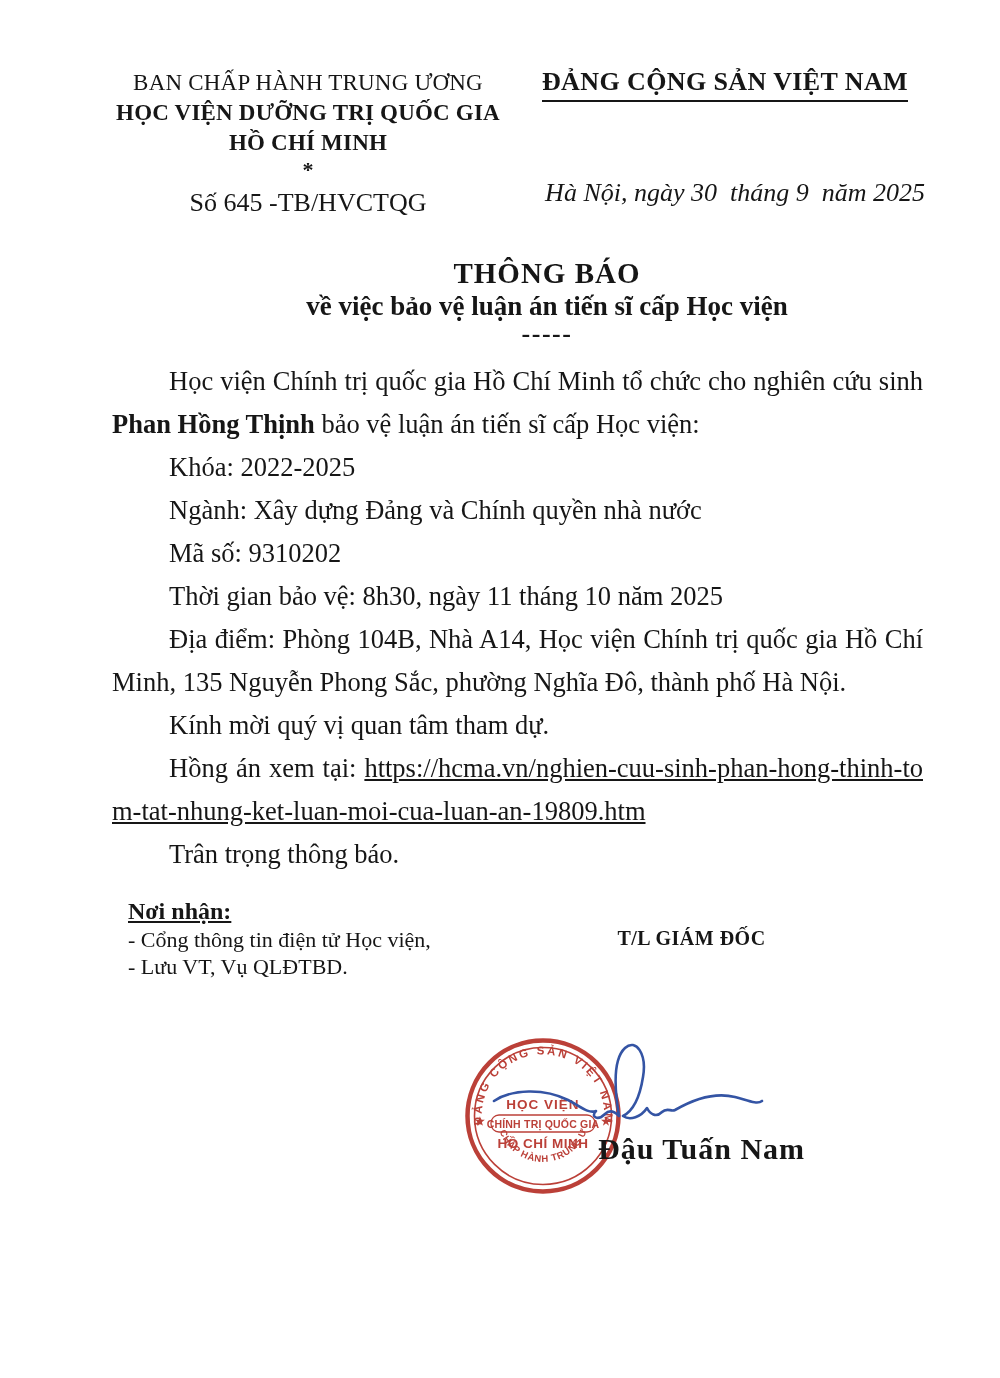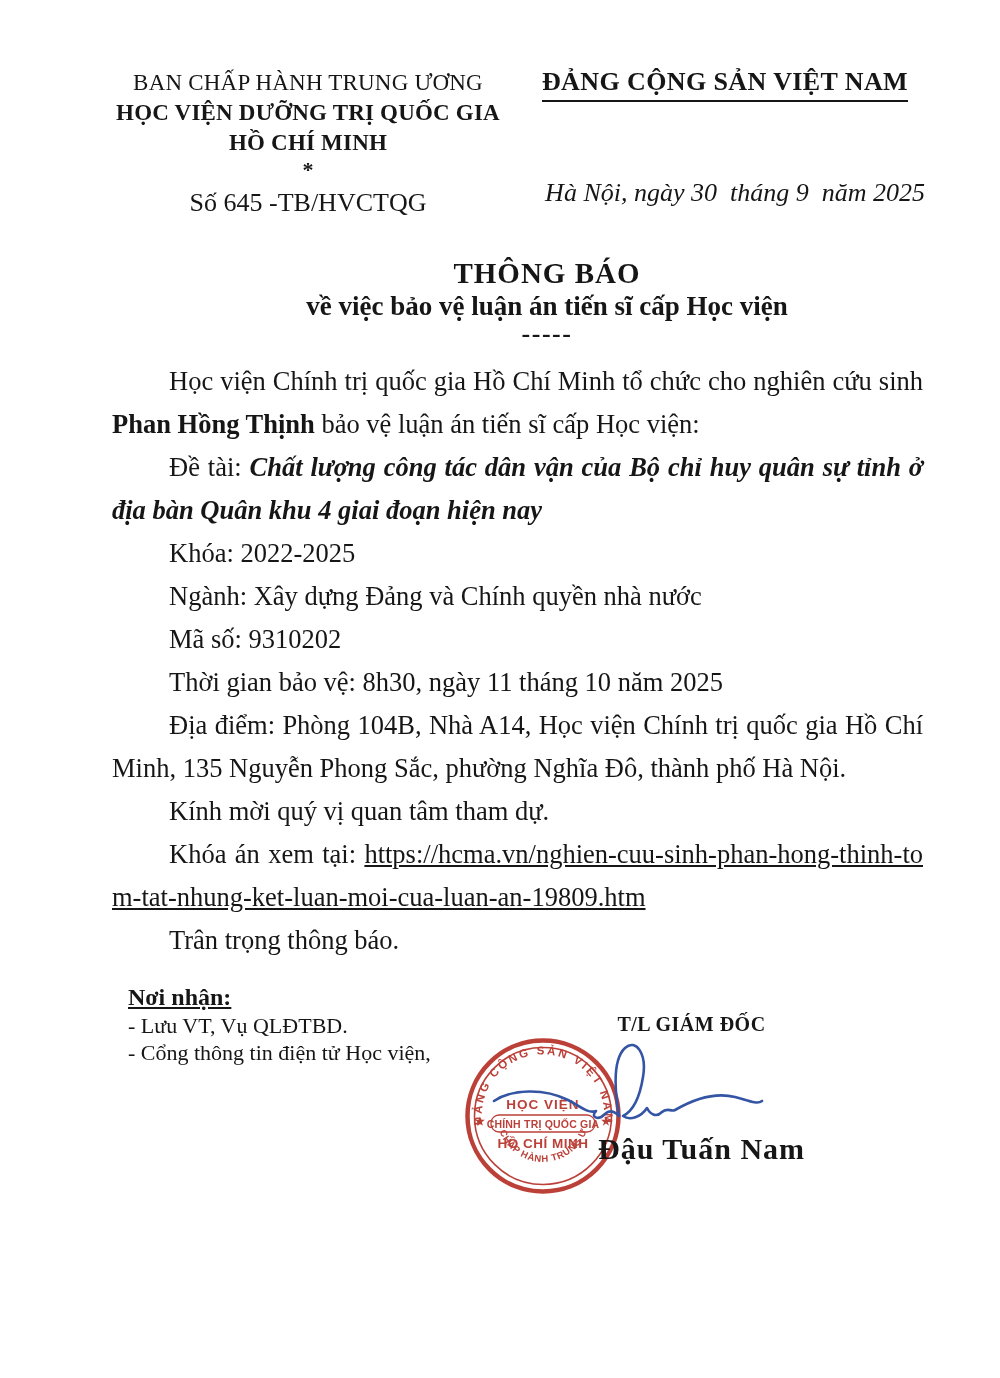--- a/index.html
+++ b/index.html
@@ -92,36 +92,35 @@
   </div>
 
   <div class="title-block">
     <div class="title-main">THÔNG BÁO</div>
     <div class="title-sub">về việc bảo vệ luận án tiến sĩ cấp Học viện</div>
     <div class="title-divider">-----</div>
   </div>
 
   <div class="doc-body">
     <p><span>Học viện Chính trị quốc gia Hồ Chí Minh tổ chức cho nghiên cứu sinh </span><span class="name-bold">Phan Hồng Thịnh</span><span> bảo vệ luận án tiến sĩ cấp Học viện:</span></p>
-    <p><span>Đề tài: </span><span class="topic-title">Chất lượng công tác dân vận của Bộ chỉ huy quân sự tỉnh ở địa bàn Quân khu 4 giai đoạn hiện nay</span></p>
     <p>Khóa: 2022-2025</p>
     <p>Ngành: Xây dựng Đảng và Chính quyền nhà nước</p>
     <p>Mã số: 9310202</p>
     <p>Thời gian bảo vệ: 8h30, ngày 11 tháng 10 năm 2025</p>
     <p>Địa điểm: Phòng 104B, Nhà A14, Học viện Chính trị quốc gia Hồ Chí Minh, 135 Nguyễn Phong Sắc, phường Nghĩa Đô, thành phố Hà Nội.</p>
     <p>Kính mời quý vị quan tâm tham dự.</p>
-    <p><span>Khóa án xem tại: </span><a class="url-link">https://hcma.vn/nghien-cuu-sinh-phan-hong-thinh-tom-tat-nhung-ket-luan-moi-cua-luan-an-19809.htm</a></p>
+    <p><span>Hồng án xem tại: </span><a class="url-link">https://hcma.vn/nghien-cuu-sinh-phan-hong-thinh-tom-tat-nhung-ket-luan-moi-cua-luan-an-19809.htm</a></p>
     <p>Trân trọng thông báo.</p>
   </div>
 
   <div class="footer">
     <div class="recipients">
       <div class="recipients-label">Nơi nhận:</div>
+      <div class="recipient-item">- Cổng thông tin điện tử Học viện,</div>
       <div class="recipient-item">- Lưu VT, Vụ QLĐTBD.</div>
-      <div class="recipient-item">- Cổng thông tin điện tử Học viện,</div>
     </div>
     <div class="signing">
       <div class="signer-title-1">T/L GIÁM ĐỐC</div>
     </div>
   </div>
 
   <svg class="seal-svg" viewBox="0 0 158 158">
     <defs>
       <path id="sealTopArc" d="M 21 99 A 61.4 61.4 0 1 1 137 99" fill="none"></path>
       <path id="sealBottomArc" d="M 35 93 A 46.3 46.3 0 0 0 123 93" fill="none"></path>

